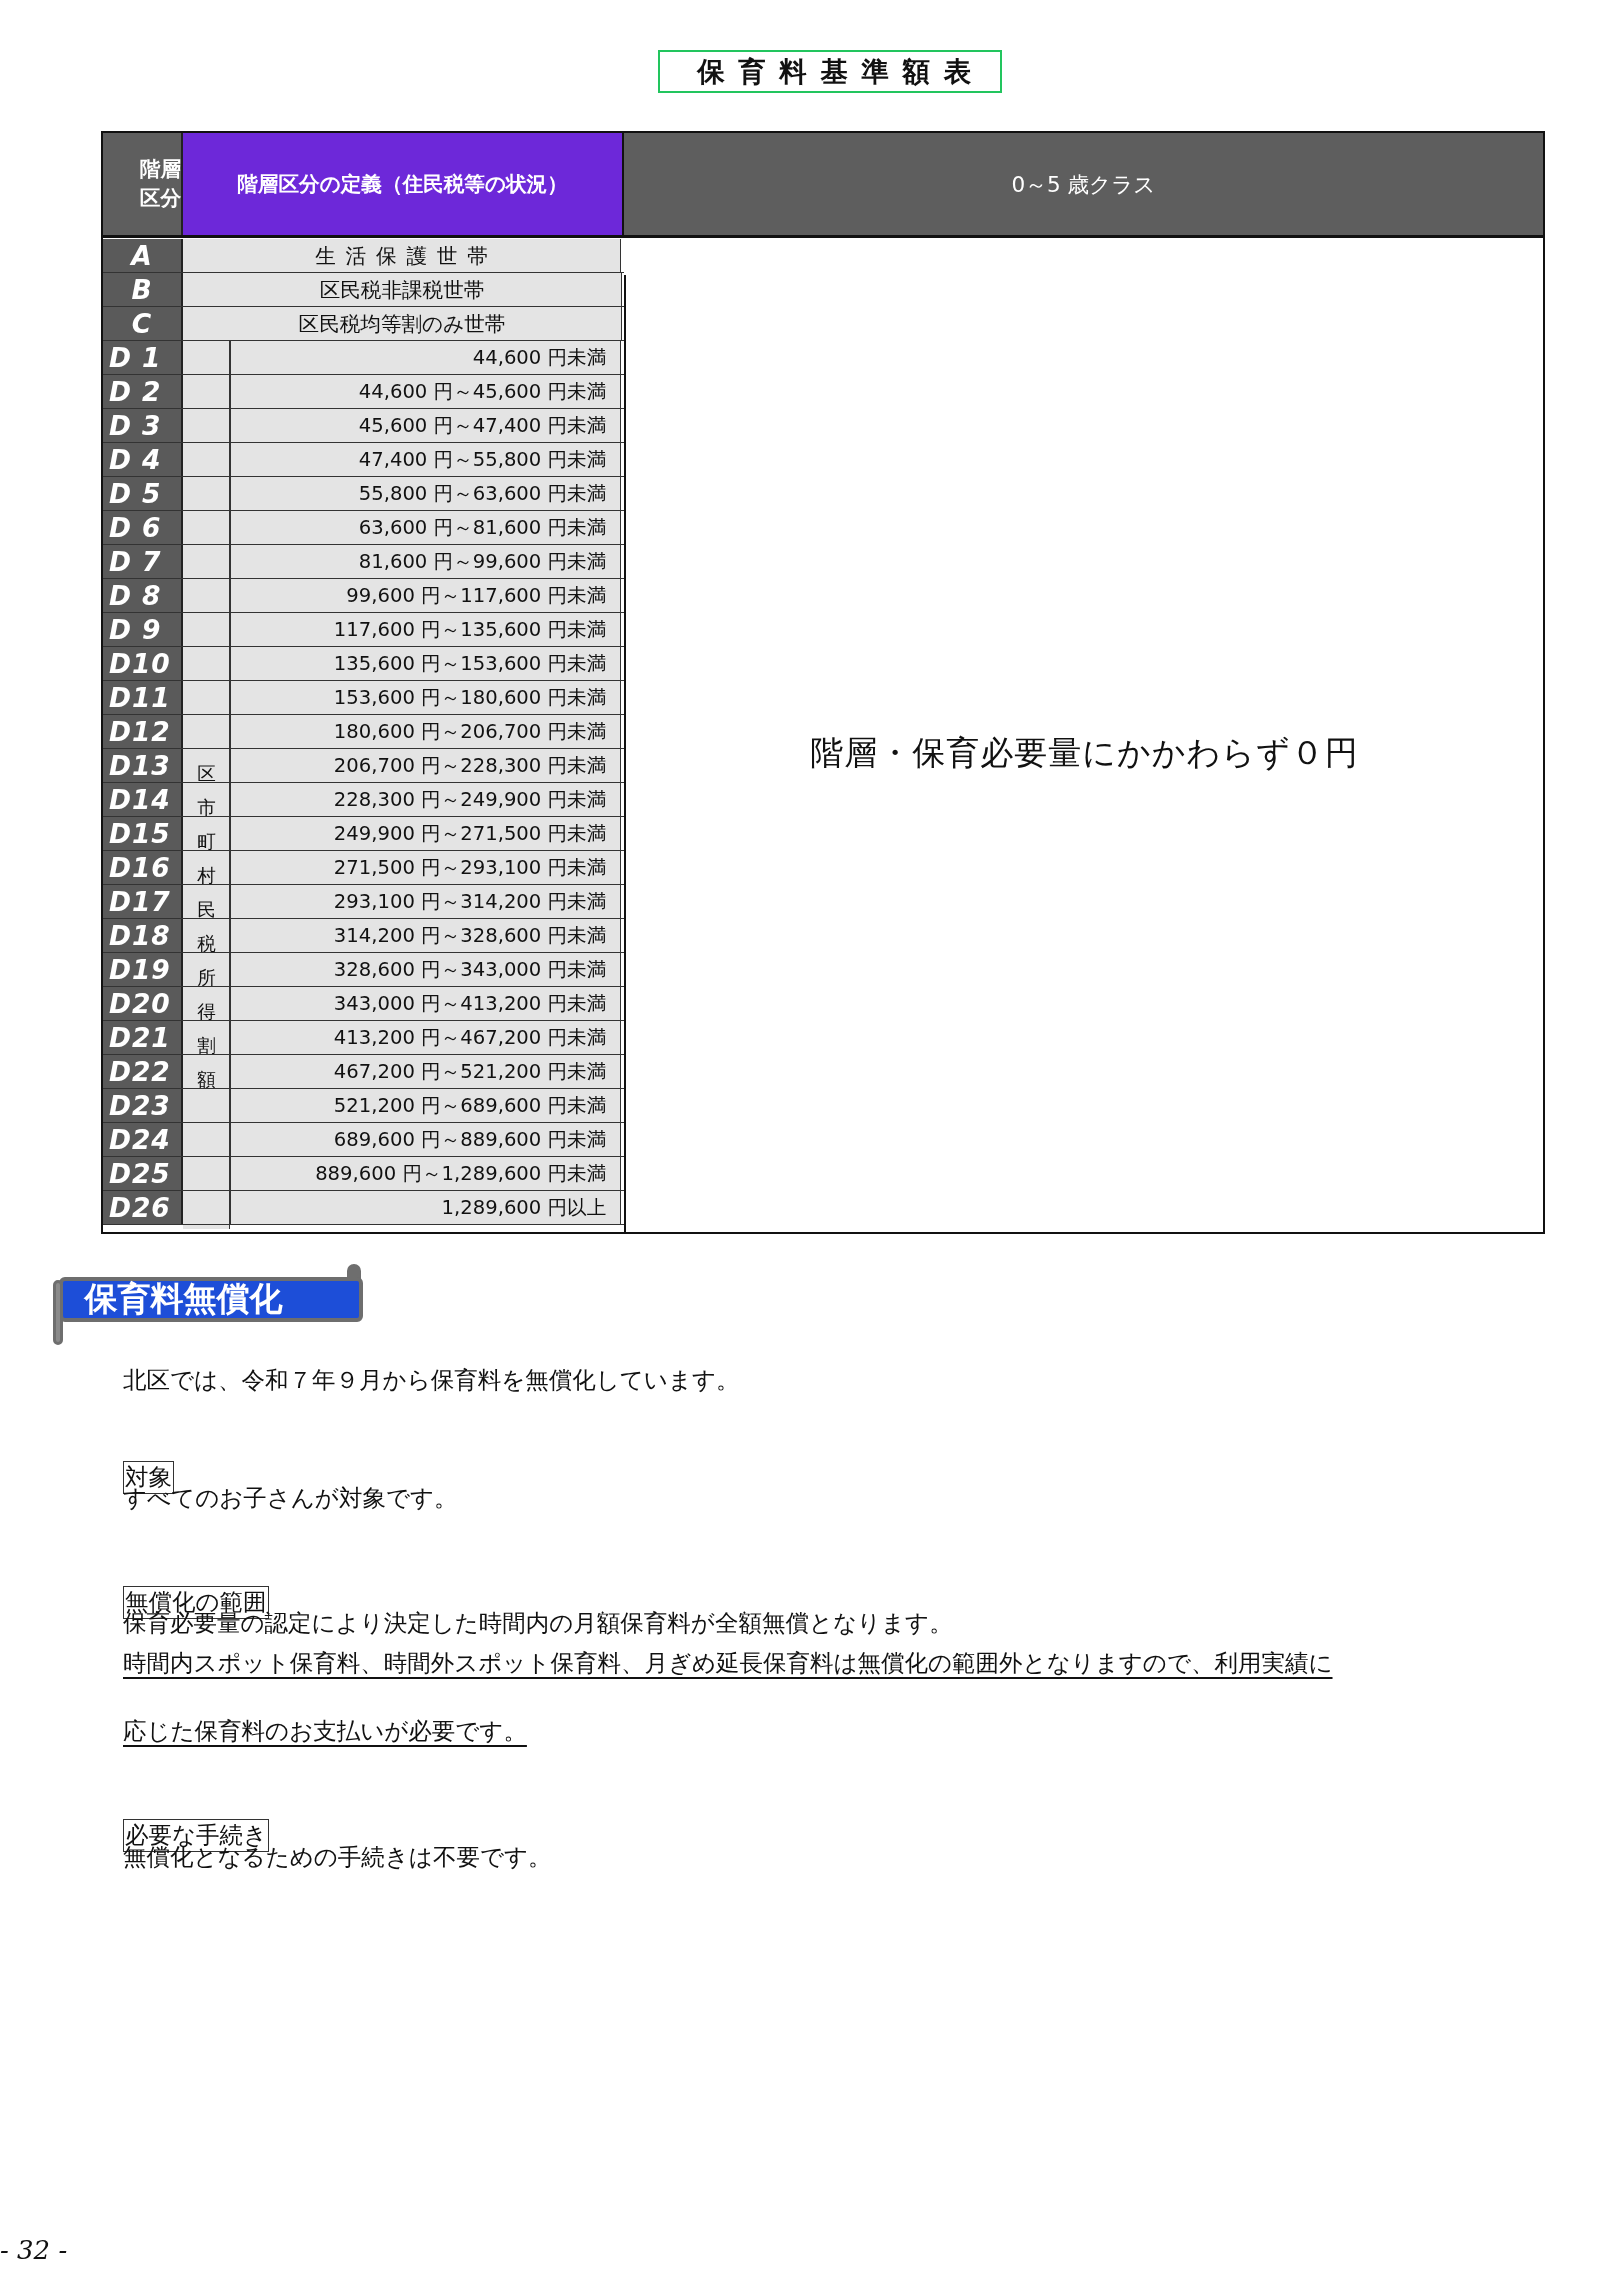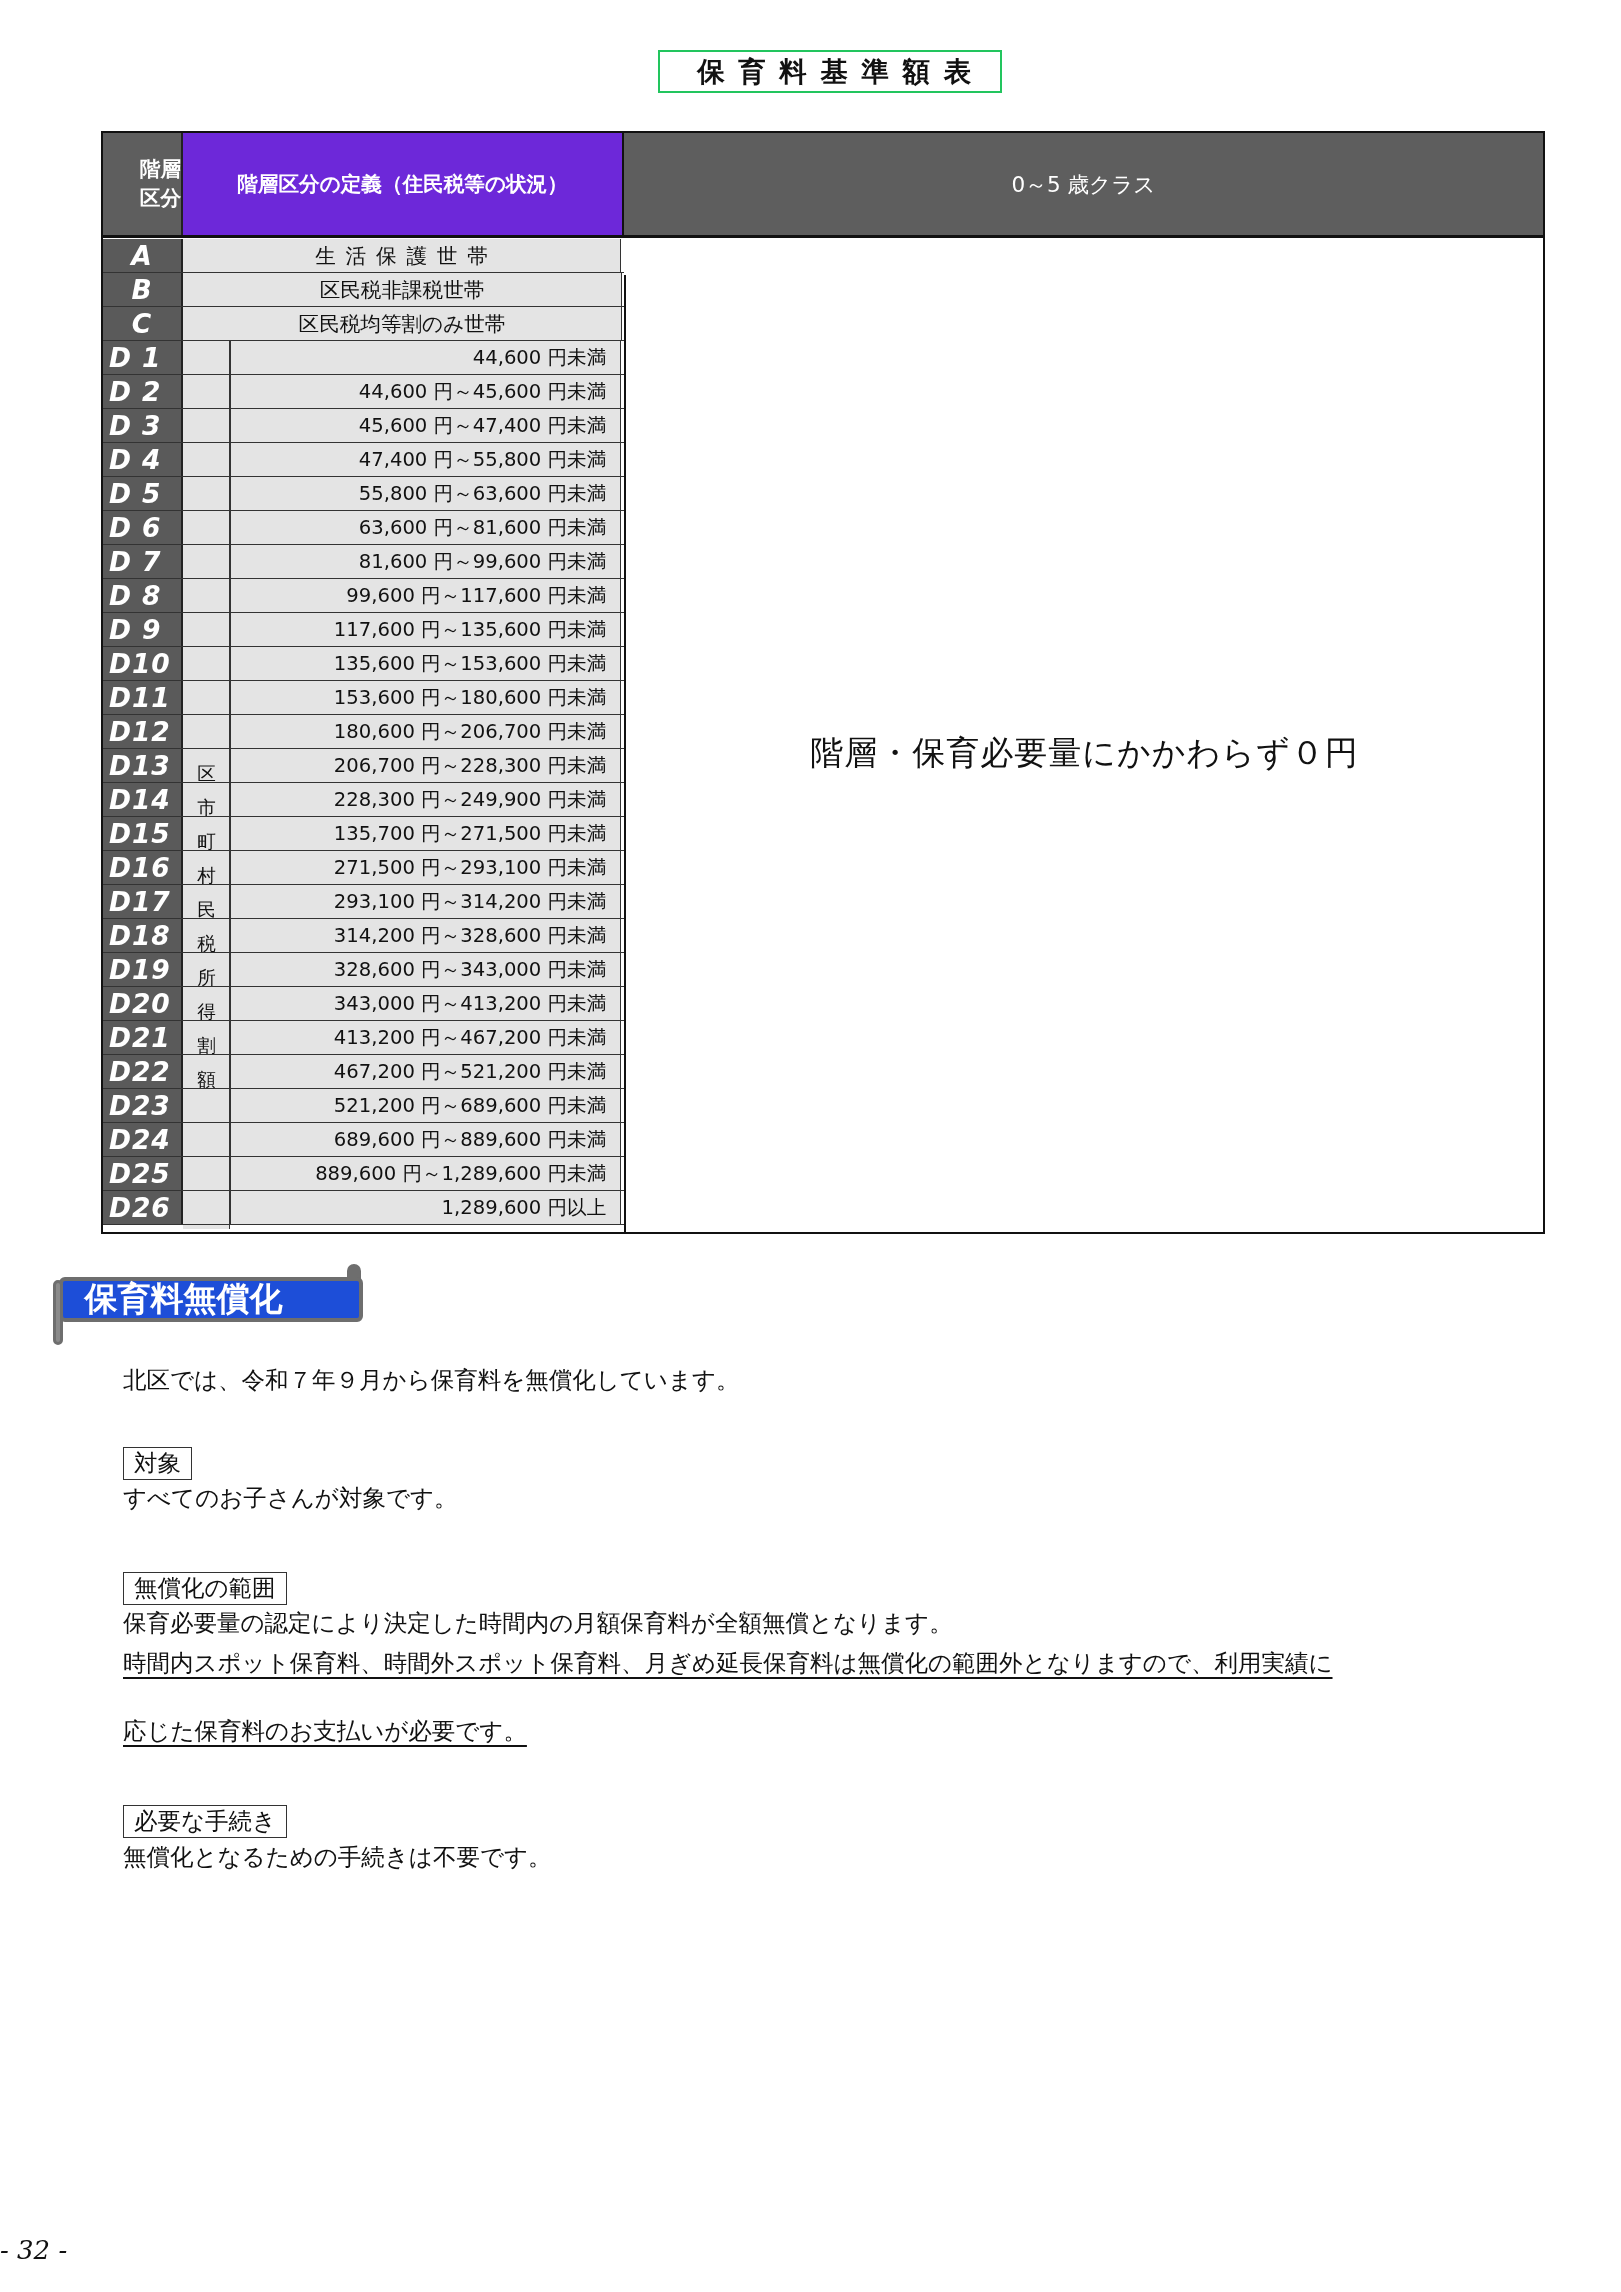--- a/index.html
+++ b/index.html
@@ -19,21 +19,21 @@
   .range { position:absolute; left:127px; top:0; bottom:0; width:391px; background:#e4e4e4; font-size:19.6px; display:flex; align-items:center; justify-content:flex-end; padding-right:13.7px; box-sizing:border-box; border-left:1px solid #333; border-right:1px solid #333; }
   .vlabel { position:absolute; left:80px; top:106px; width:47px; height:990px; background:#e4e4e4; border-right:1px solid #333; box-sizing:border-box; }
   .vlabel-text { position:absolute; left:0; width:47px; top:518px; display:flex; flex-direction:column; align-items:center; font-size:18.6px; line-height:34px; }
   .right-cell { position:absolute; left:521px; top:106px; right:0; bottom:0; border-left:2.9px solid #111; background:#fff; display:flex; align-items:center; justify-content:center;margin-top:36px; }
   .right-text { font-size:33px; letter-spacing:1px; }
   .badge { position:absolute; left:47px; top:1264px; width:321px; height:78px; }
   .badge-body { position:absolute; left:11.8px; top:12.7px; width:304px; height:45px; background:#1d4ed8; border:4.9px solid #6e6e6e; border-radius:5.9px; box-sizing:border-box; color:#fff; font-weight:bold; font-size:33px; display:flex; align-items:center; padding-left:21.6px;text-align:right; }
   .badge-roll-l { position:absolute; left:5.9px; top:15.7px; width:9.8px; height:65px; background:#8a8a8a; border:3.9px solid #6e6e6e; border-radius:5.9px; box-sizing:border-box; }
   .badge-roll-r { position:absolute; left:300px; top:0px; width:13.7px; height:21.6px; background:#6e6e6e; border-radius:6.9px 6.9px 0 0; }
   .p { position:absolute; left:123px; font-size:23.5px; line-height:33px; white-space:nowrap; }
-  .boxed { display:inline-block; border:1.5px solid #333; padding:0 10px; line-height:31px; }
+  .boxed { display:inline-block; border:1.5px solid #333; padding:0 1px; line-height:31px;margin-top:14px; }
   .ul { text-decoration:underline; text-decoration-thickness:2px; text-underline-offset:5.9px; }
   .page-no { position:absolute; left:0; right:0; top:2235px; text-align:left; font-family:"DejaVu Serif","Liberation Serif",serif; font-size:26px;font-style:italic; }
 </style>
 </head>
 <body>
 
 <div class="title-box">保育料基準額表</div>
 
 <div class="tbl">
   <div class="hdr-code">
@@ -128,21 +128,21 @@
       <div class="row">
         <div class="code">D13</div>
         <div class="range">206,700 円～228,300 円未満</div>
       </div>
       <div class="row">
         <div class="code">D14</div>
         <div class="range">228,300 円～249,900 円未満</div>
       </div>
       <div class="row">
         <div class="code">D15</div>
-        <div class="range">135,700 円～271,500 円未満</div>
+        <div class="range">249,900 円～271,500 円未満</div>
       </div>
       <div class="row">
         <div class="code">D16</div>
         <div class="range">271,500 円～293,100 円未満</div>
       </div>
       <div class="row">
         <div class="code">D17</div>
         <div class="range">293,100 円～314,200 円未満</div>
       </div>
       <div class="row">

